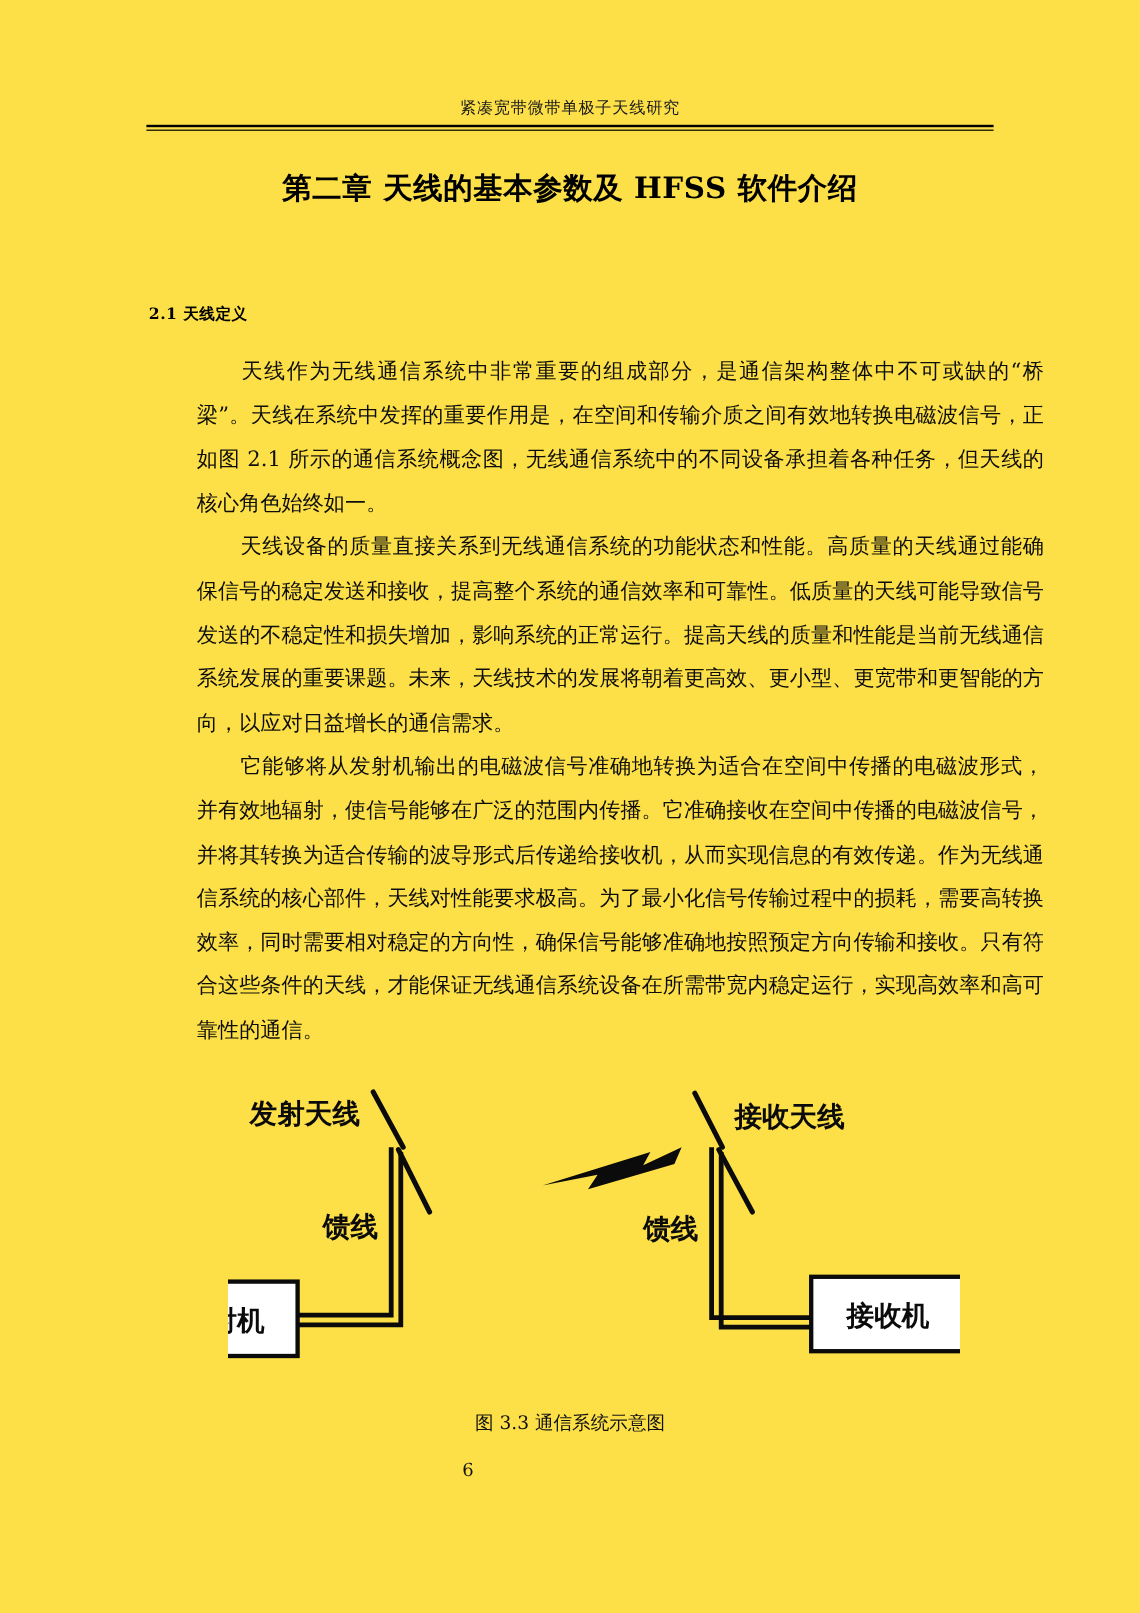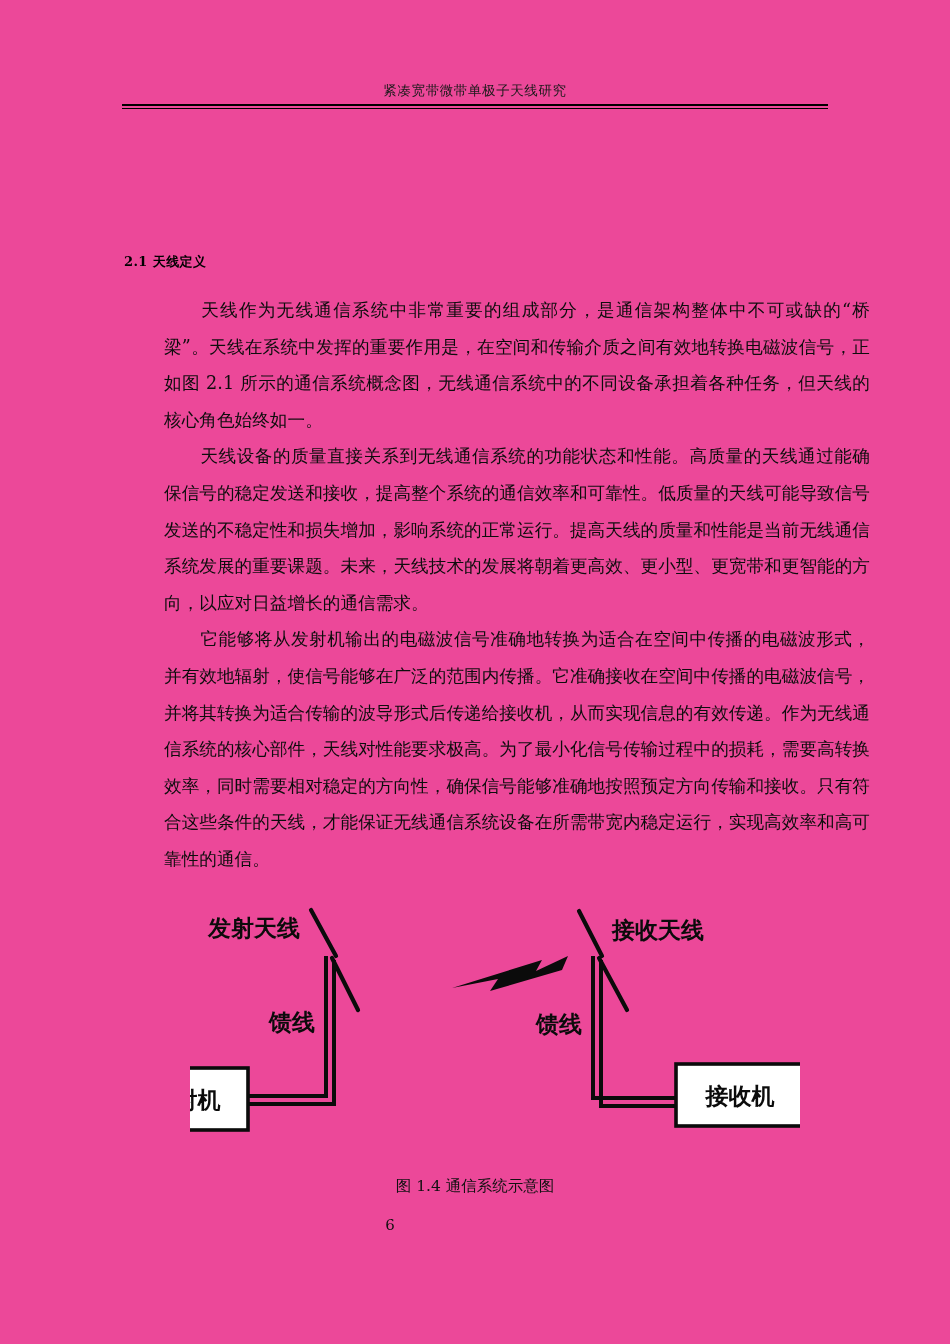--- a/index.html
+++ b/index.html
@@ -13,21 +13,21 @@
     height: 1344px;
     position: relative;
     font-family: "DejaVu Serif", serif;
     color: #0a0a0a;
     overflow: hidden;
   }
 
   .page {
     position: absolute;
     inset: 0;
-    background: #ec4899;
+    background: #fde047;
   }
 
   
   .header-zone {
     position: absolute;
     left: 122px;
     top: 82px;
     width: 706px;
   }
   .header-text {
@@ -136,20 +136,21 @@
 </head>
 <body>
 
 <div class="page">
 
   <div class="header-zone">
     <div class="header-text">紧凑宽带微带单极子天线研究</div>
     <div class="header-rule"></div>
   </div>
 
+  <div class="chapter-title">第二章 天线的基本参数及 HFSS 软件介绍</div>
 
   <div class="section-heading">2.1 天线定义</div>
 
   <div class="body-block">
     <p class="para indent">天线作为无线通信系统中非常重要的组成部分，是通信架构整体中不可或缺的“桥梁”。天线在系统中发挥的重要作用是，在空间和传输介质之间有效地转换电磁波信号，正如图 2.1 所示的通信系统概念图，无线通信系统中的不同设备承担着各种任务，但天线的核心角色始终如一。</p>
     <p class="para indent">天线设备的质量直接关系到无线通信系统的功能状态和性能。高质量的天线通过能确保信号的稳定发送和接收，提高整个系统的通信效率和可靠性。低质量的天线可能导致信号发送的不稳定性和损失增加，影响系统的正常运行。提高天线的质量和性能是当前无线通信系统发展的重要课题。未来，天线技术的发展将朝着更高效、更小型、更宽带和更智能的方向，以应对日益增长的通信需求。</p>
     <p class="para indent">它能够将从发射机输出的电磁波信号准确地转换为适合在空间中传播的电磁波形式，并有效地辐射，使信号能够在广泛的范围内传播。它准确接收在空间中传播的电磁波信号，并将其转换为适合传输的波导形式后传递给接收机，从而实现信息的有效传递。作为无线通信系统的核心部件，天线对性能要求极高。为了最小化信号传输过程中的损耗，需要高转换效率，同时需要相对稳定的方向性，确保信号能够准确地按照预定方向传输和接收。只有符合这些条件的天线，才能保证无线通信系统设备在所需带宽内稳定运行，实现高效率和高可靠性的通信。</p>
   </div>
 
   <div class="figure-wrap">
@@ -180,19 +181,19 @@
 
       <rect x="486" y="166" width="126" height="62" fill="#ffffff" stroke="#0b0b0b" stroke-width="3.6"></rect>
       <text x="550" y="206" text-anchor="middle" font-family="'DejaVu Serif', serif" font-size="23" font-weight="bold" fill="#0b0b0b">接收机</text>
 
       <text x="422" y="40" text-anchor="start" font-family="'DejaVu Serif', serif" font-size="23" font-weight="bold" fill="#0b0b0b">接收天线</text>
 
       <text x="392" y="134" text-anchor="end" font-family="'DejaVu Serif', serif" font-size="23" font-weight="bold" fill="#0b0b0b">馈线</text>
     </svg>
   </div>
 
-  <div class="figure-caption">图 1.4 通信系统示意图</div>
+  <div class="figure-caption">图 3.3 通信系统示意图</div>
 
   <div class="page-number">
     <span class="pn-inner">6</span>
   </div>
 
 </div>
 
 </body></html>

